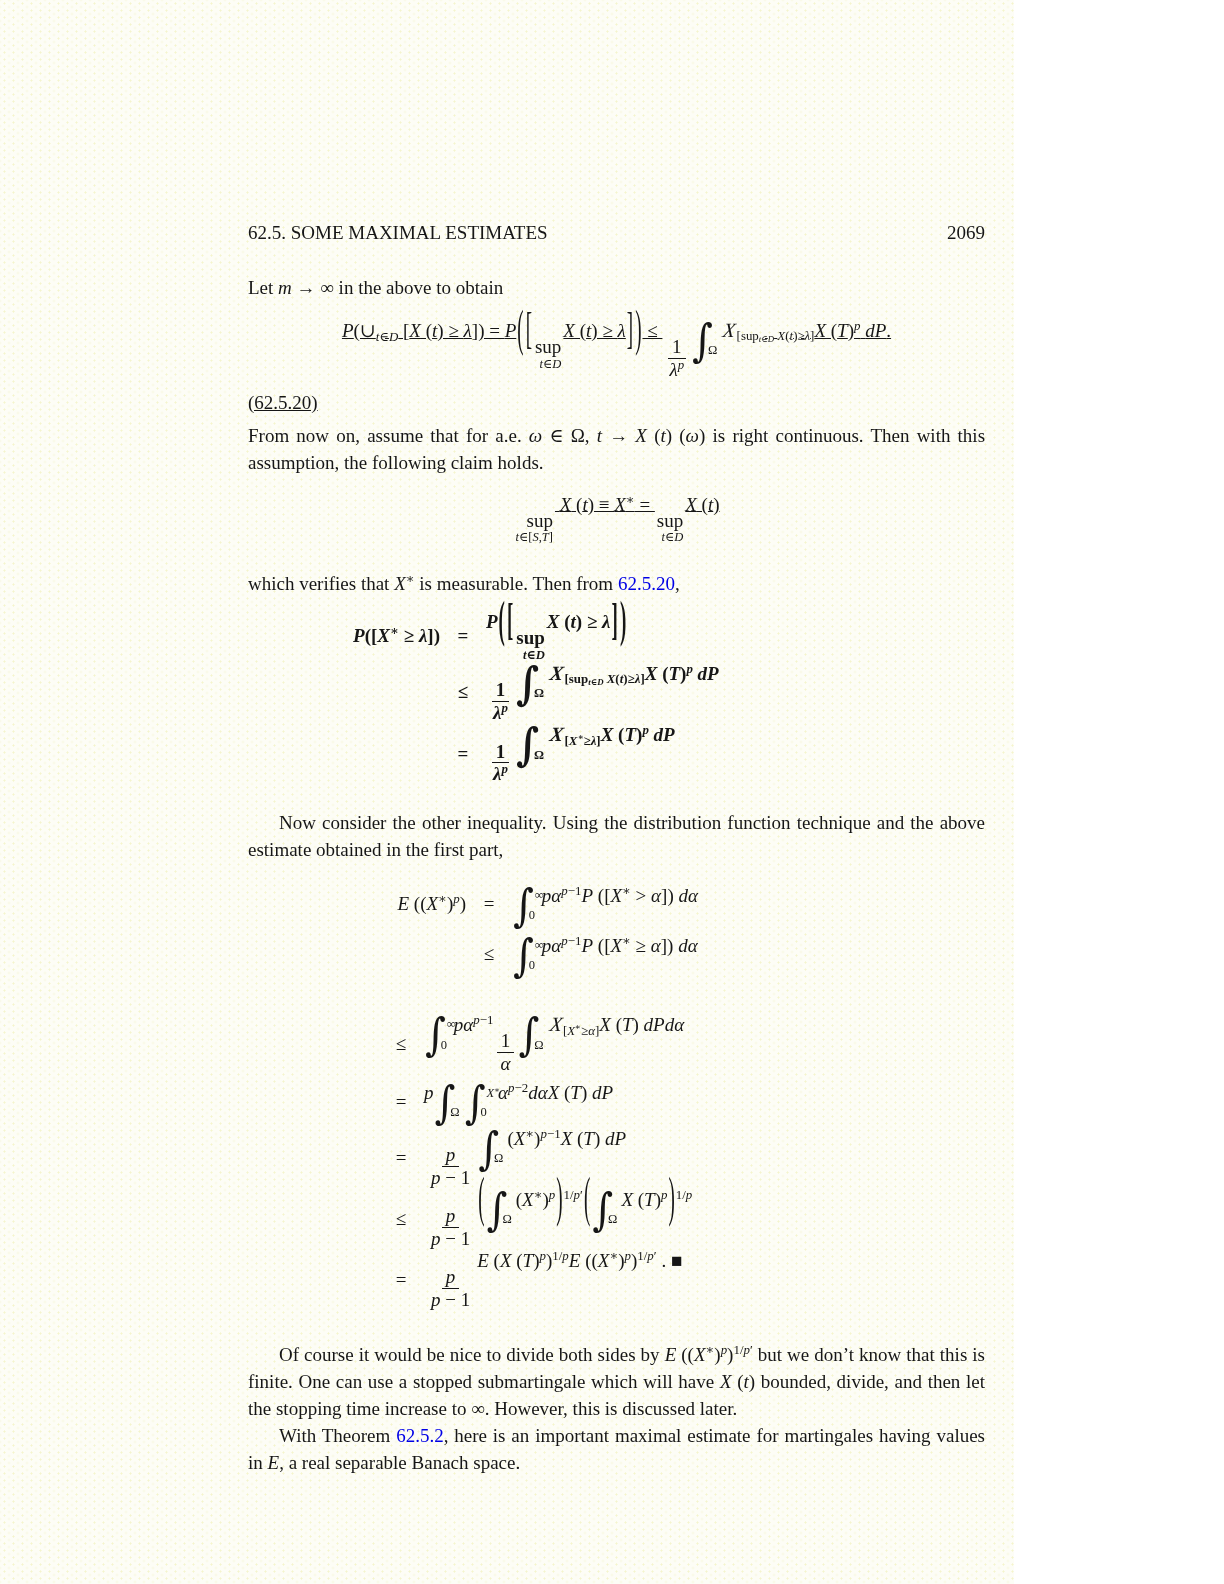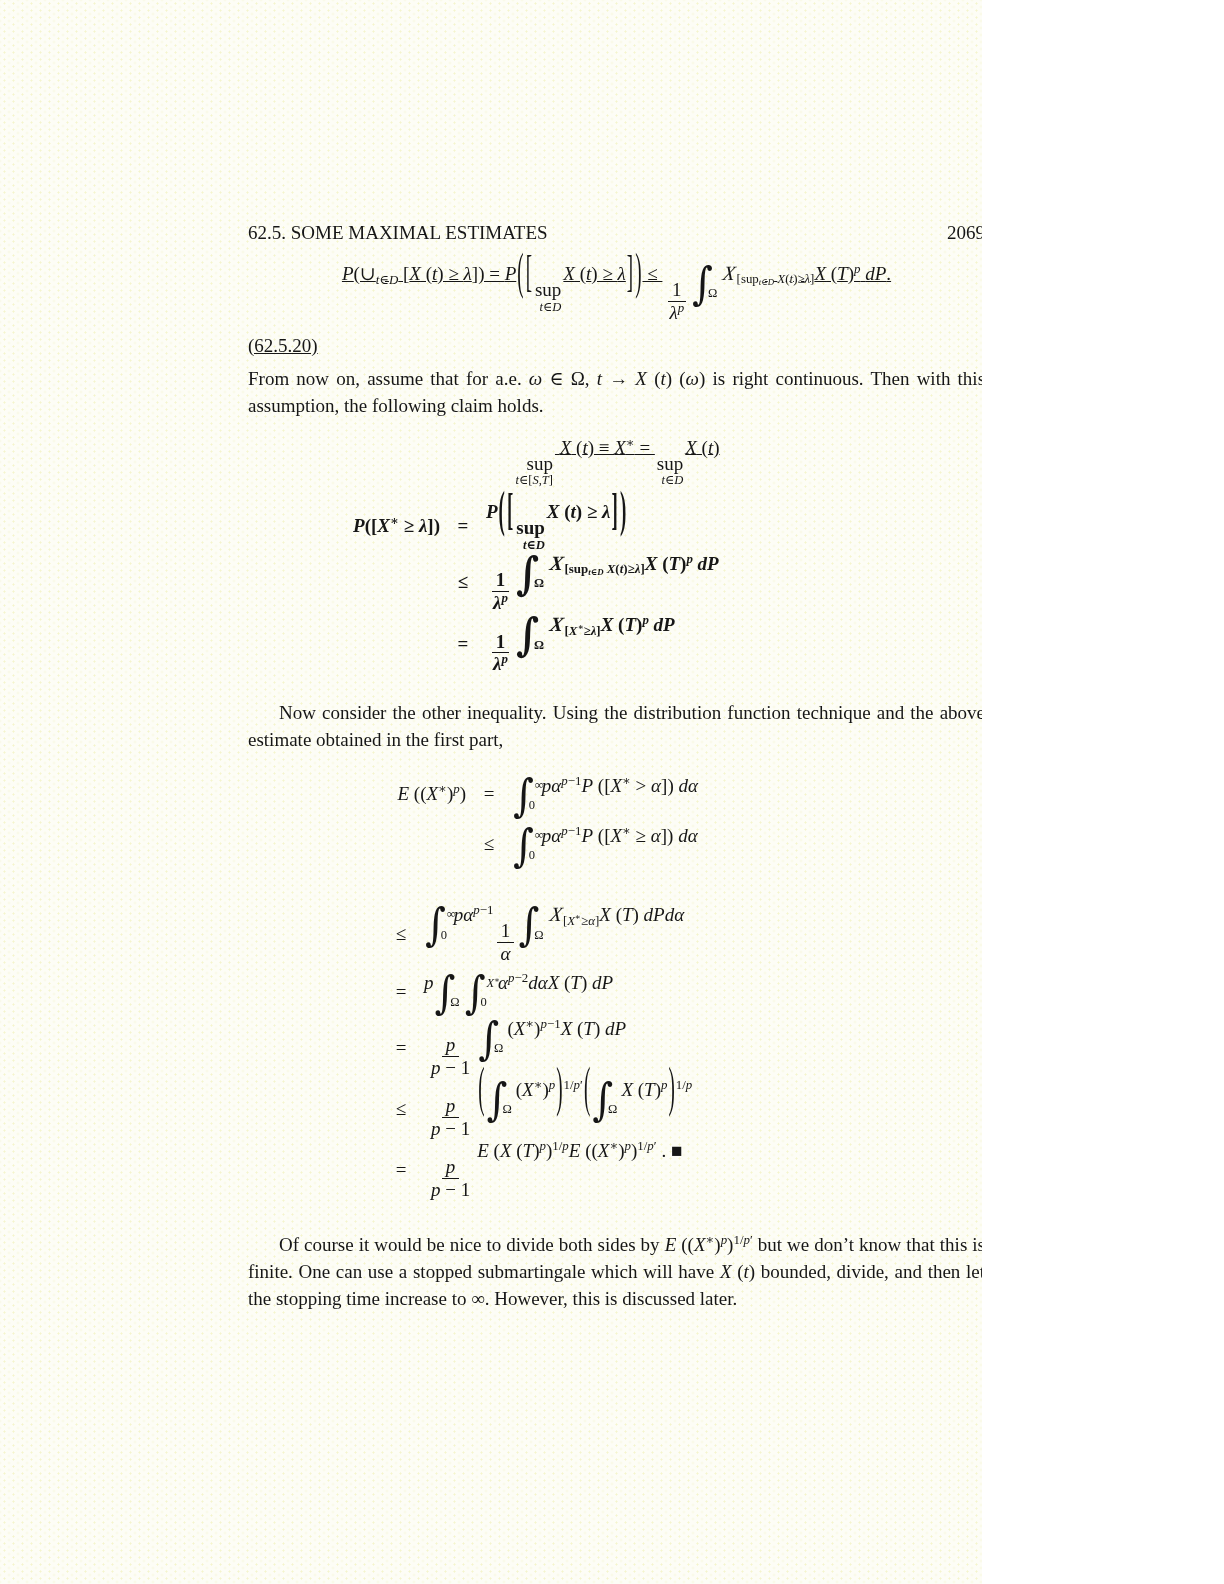--- a/index.html
+++ b/index.html
@@ -9,20 +9,21 @@
     background-color:#fdfdf6;
     background-image:
       radial-gradient(circle, rgba(232,232,140,.40) 0.8px, rgba(232,232,140,0) 1.3px),
       radial-gradient(circle, rgba(232,232,140,.22) 0.8px, rgba(232,232,140,0) 1.3px);
     background-size: 9px 7px, 9px 7px;
     background-position: 0 0, 4.5px 3.5px;
     color:#161616;
     font-family:"Liberation Serif","DejaVu Serif",serif;
     font-size:19px;
     overflow:hidden;
+    padding-left:32px;
   }
   .content{position:absolute;left:248px;top:222px;width:737px;}
   .hdr{display:flex;justify-content:space-between;align-items:baseline;line-height:1.15;}
   .para{margin:0;text-align:justify;line-height:27px;}
   .ind{text-indent:31px;}
   .mt30{margin-top:30px;} .mt26{margin-top:26px;} .mt24{margin-top:24px;} .mt16{margin-top:16px;} .mt14{margin-top:14px;}
   .mt10{margin-top:10px;} .mt34{margin-top:34px;}
   .display{margin-top:18px;text-decoration:underline;}
   .eqline{text-align:center;line-height:1.1;}
   .eqtag{line-height:1;margin-top:12px;}
@@ -58,20 +59,21 @@
 <body>
 
 <div class="page">
   <div class="content">
 
     <div class="hdr">
       <span>62.5.  SOME MAXIMAL ESTIMATES</span>
       <span>2069</span>
     </div>
 
+    <p class="para mt30"><span class="rm">Let </span><span class="it">m</span><span class="rm"> → ∞ in the above to obtain</span></p>
 
     <div class="display">
       <div class="eqline"><span class="it">P</span><span class="rm">(∪</span><span class="sub"><span class="it">t</span><span class="rm">∈</span><span class="it">D</span></span><span class="rm"> [</span><span class="it">X</span><span class="rm"> (</span><span class="it">t</span><span class="rm">) ≥ </span><span class="it">λ</span><span class="rm">]) = </span><span class="it">P</span><span class="big" style="transform: scaleY(2.7);">(</span><span class="big" style="transform: scaleY(2.3);">[</span><span class="ub">
             <span class="ubb"><span class="rm">sup</span></span>
             <span class="ubu"><span class="it">t</span><span class="rm">∈</span><span class="it">D</span></span>
           </span><span class="it">X</span><span class="rm"> (</span><span class="it">t</span><span class="rm">) ≥ </span><span class="it">λ</span><span class="big" style="transform: scaleY(2.3);">]</span><span class="big" style="transform: scaleY(2.7);">)</span><span class="rm"> ≤ </span><span class="frac">
             <span class="fn"><span class="rm">1</span></span>
             <span class="fd"><span class="it">λ</span><span class="sup"><span class="it">p</span></span></span>
           </span><span class="int">
             <span class="ig">∫</span>
@@ -88,20 +90,21 @@
     <div class="display mt24">
       <div class="eqline"><span class="ub">
             <span class="ubb"><span class="rm">sup</span></span>
             <span class="ubu"><span class="it">t</span><span class="rm">∈[</span><span class="it">S</span><span class="rm">,</span><span class="it">T</span><span class="rm">]</span></span>
           </span><span class="rm"> </span><span class="it">X</span><span class="rm"> (</span><span class="it">t</span><span class="rm">) ≡ </span><span class="it">X</span><span class="sup"><span class="rm">∗</span></span><span class="rm"> = </span><span class="ub">
             <span class="ubb"><span class="rm">sup</span></span>
             <span class="ubu"><span class="it">t</span><span class="rm">∈</span><span class="it">D</span></span>
           </span><span class="it">X</span><span class="rm"> (</span><span class="it">t</span><span class="rm">)</span></div>
     </div>
 
+    <p class="para mt26"><span class="rm">which verifies that </span><span class="it">X</span><span class="sup"><span class="rm">∗</span></span><span class="rm"> is measurable. Then from </span><span class="lnk">62.5.20</span><span class="rm">,</span></p>
 
     <div class="a1 mt14">
         <div class="arow">
           <span class="lhs"><span class="it">P</span><span class="rm">([</span><span class="it">X</span><span class="sup"><span class="rm">∗</span></span><span class="rm"> ≥ </span><span class="it">λ</span><span class="rm">])</span></span>
           <span class="rel">=</span>
           <span class="rhs"><span class="it">P</span><span class="big" style="transform: scaleY(2.7);">(</span><span class="big" style="transform: scaleY(2.3);">[</span><span class="ub">
               <span class="ubb"><span class="rm">sup</span></span>
               <span class="ubu"><span class="it">t</span><span class="rm">∈</span><span class="it">D</span></span>
             </span><span class="it">X</span><span class="rm"> (</span><span class="it">t</span><span class="rm">) ≥ </span><span class="it">λ</span><span class="big" style="transform: scaleY(2.3);">]</span><span class="big" style="transform: scaleY(2.7);">)</span></span>
         </div>
@@ -239,15 +242,16 @@
           <span class="rel">=</span>
           <span class="rhs"><span class="frac">
               <span class="fn"><span class="it">p</span></span>
               <span class="fd"><span class="it">p</span><span class="rm"> − 1</span></span>
             </span><span class="it">E</span><span class="rm"> (</span><span class="it">X</span><span class="rm"> (</span><span class="it">T</span><span class="rm">)</span><span class="sup"><span class="it">p</span></span><span class="rm">)</span><span class="sup"><span class="rm">1/</span><span class="it">p</span></span><span class="it">E</span><span class="rm"> ((</span><span class="it">X</span><span class="sup"><span class="rm">∗</span></span><span class="rm">)</span><span class="sup"><span class="it">p</span></span><span class="rm">)</span><span class="sup"><span class="rm">1/</span><span class="it">p</span><span class="rm">′</span></span><span class="rm"> . ■</span></span>
         </div>
       </div>
 
     <p class="para ind mt30"><span class="rm">Of course it would be nice to divide both sides by </span><span class="it">E</span><span class="rm"> ((</span><span class="it">X</span><span class="sup"><span class="rm">∗</span></span><span class="rm">)</span><span class="sup"><span class="it">p</span></span><span class="rm">)</span><span class="sup"><span class="rm">1/</span><span class="it">p</span><span class="rm">′</span></span><span class="rm"> but we don’t know that this is finite. One can use a stopped submartingale which will have </span><span class="it">X</span><span class="rm"> (</span><span class="it">t</span><span class="rm">) bounded, divide, and then let the stopping time increase to ∞. However, this is discussed later.</span></p>
 
+    <p class="para ind"><span class="rm">With Theorem </span><span class="lnk">62.5.2</span><span class="rm">, here is an important maximal estimate for martingales having values in </span><span class="it">E</span><span class="rm">, a real separable Banach space.</span></p>
 
   </div>
 </div>
 
 </body></html>

